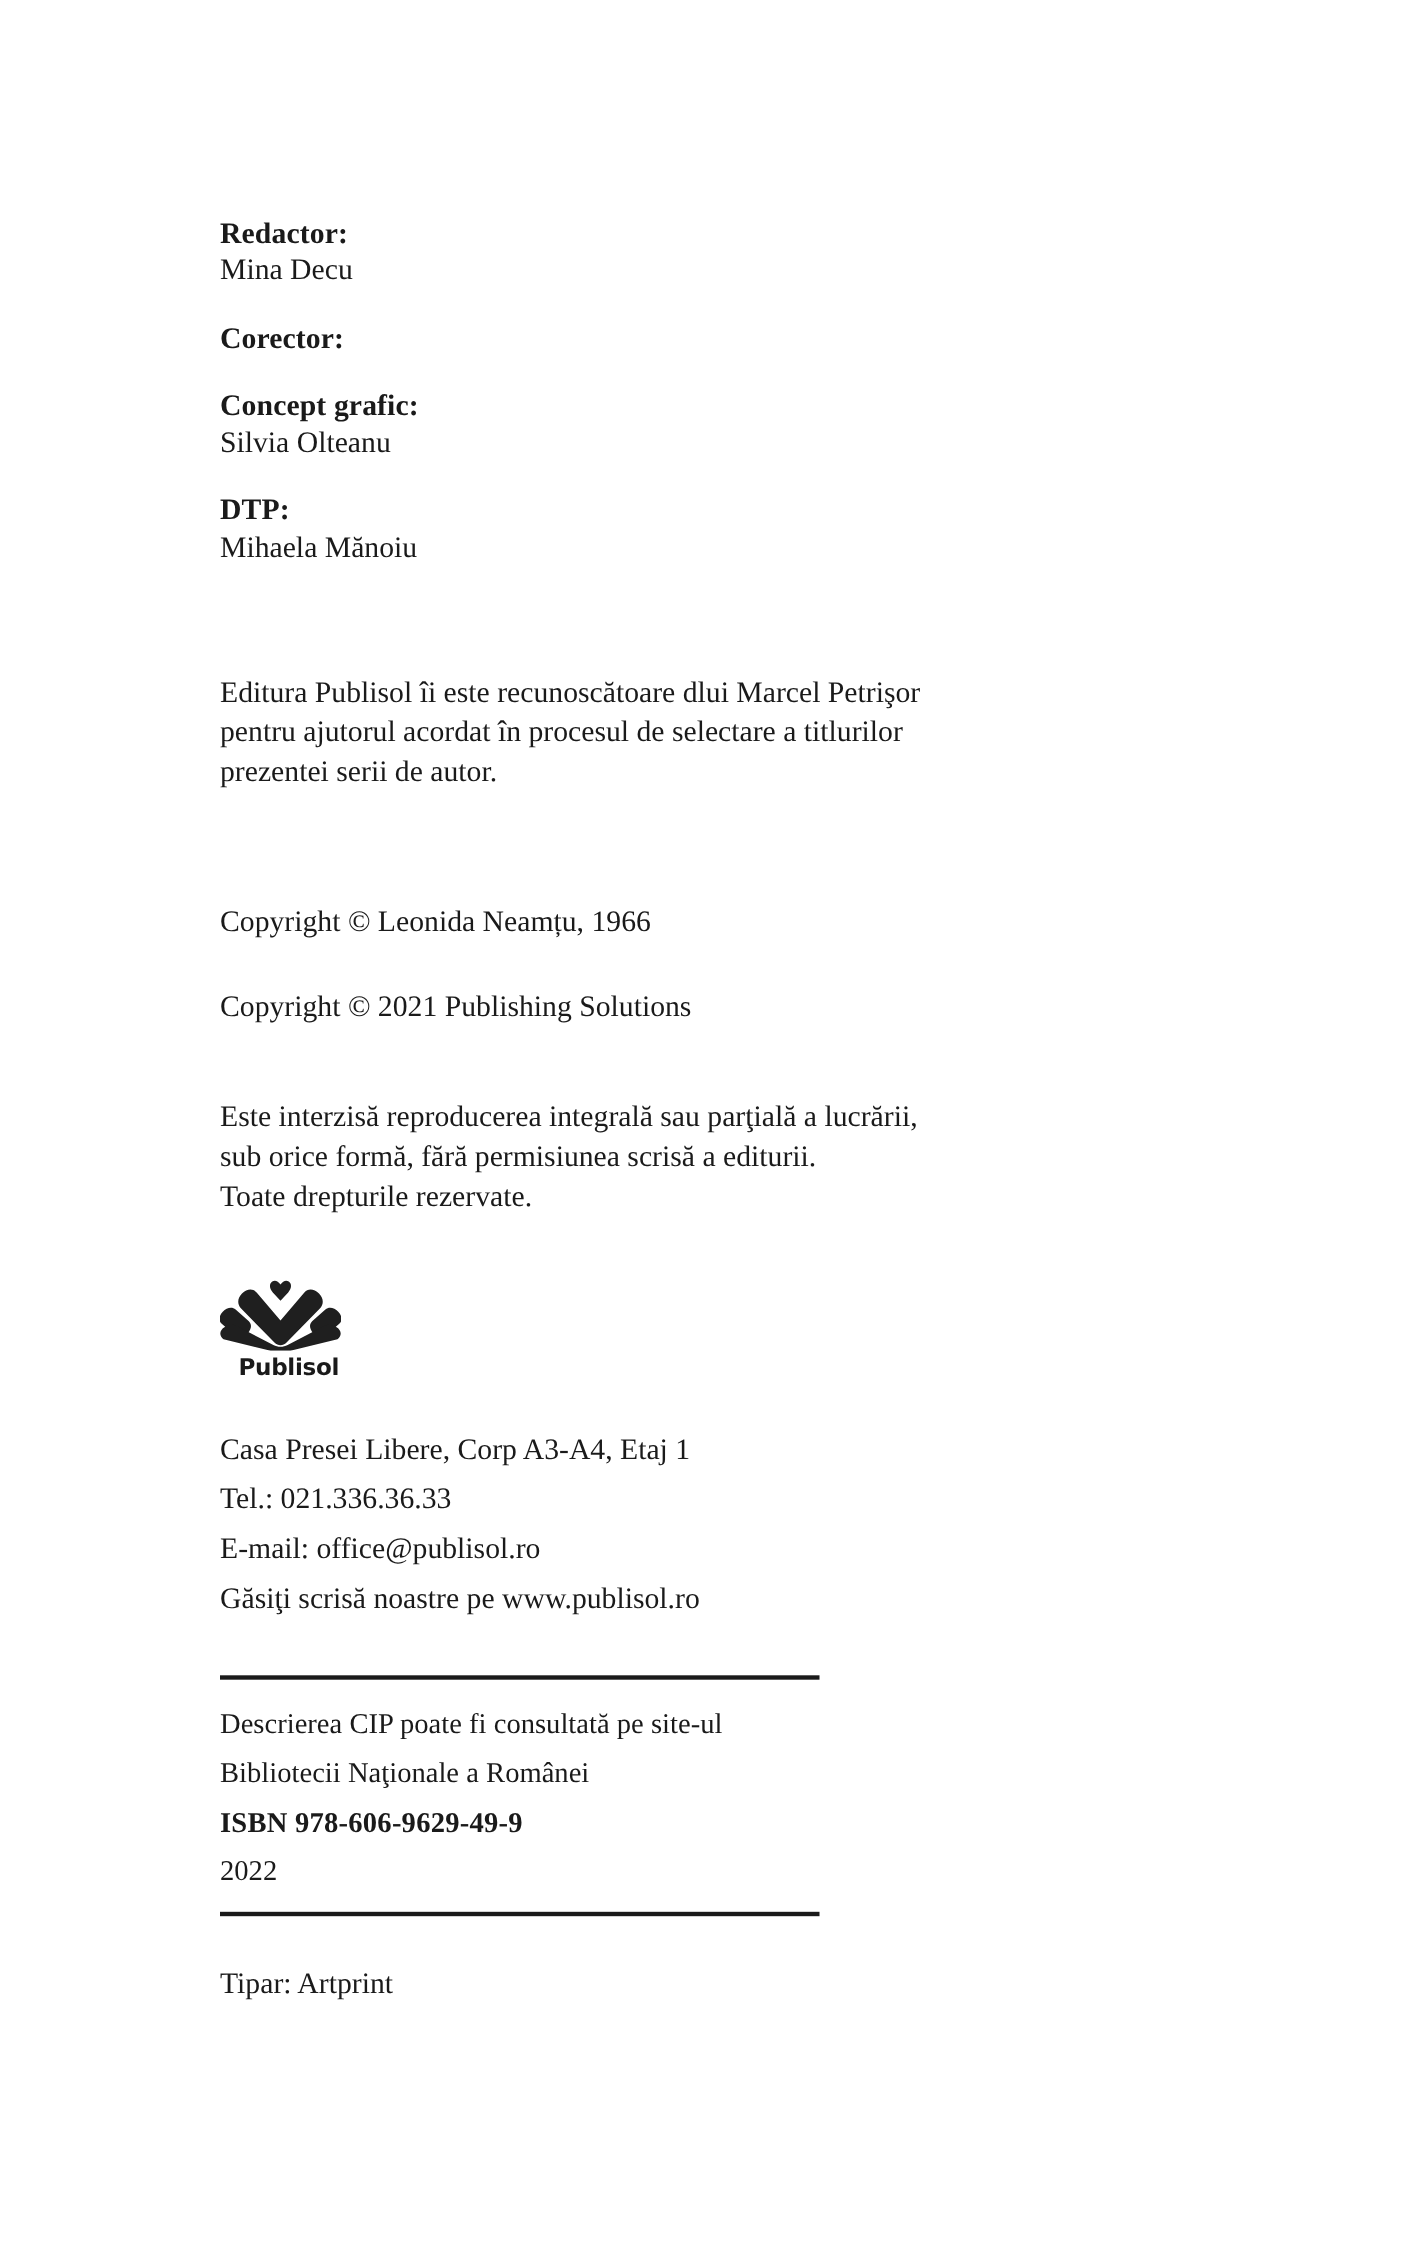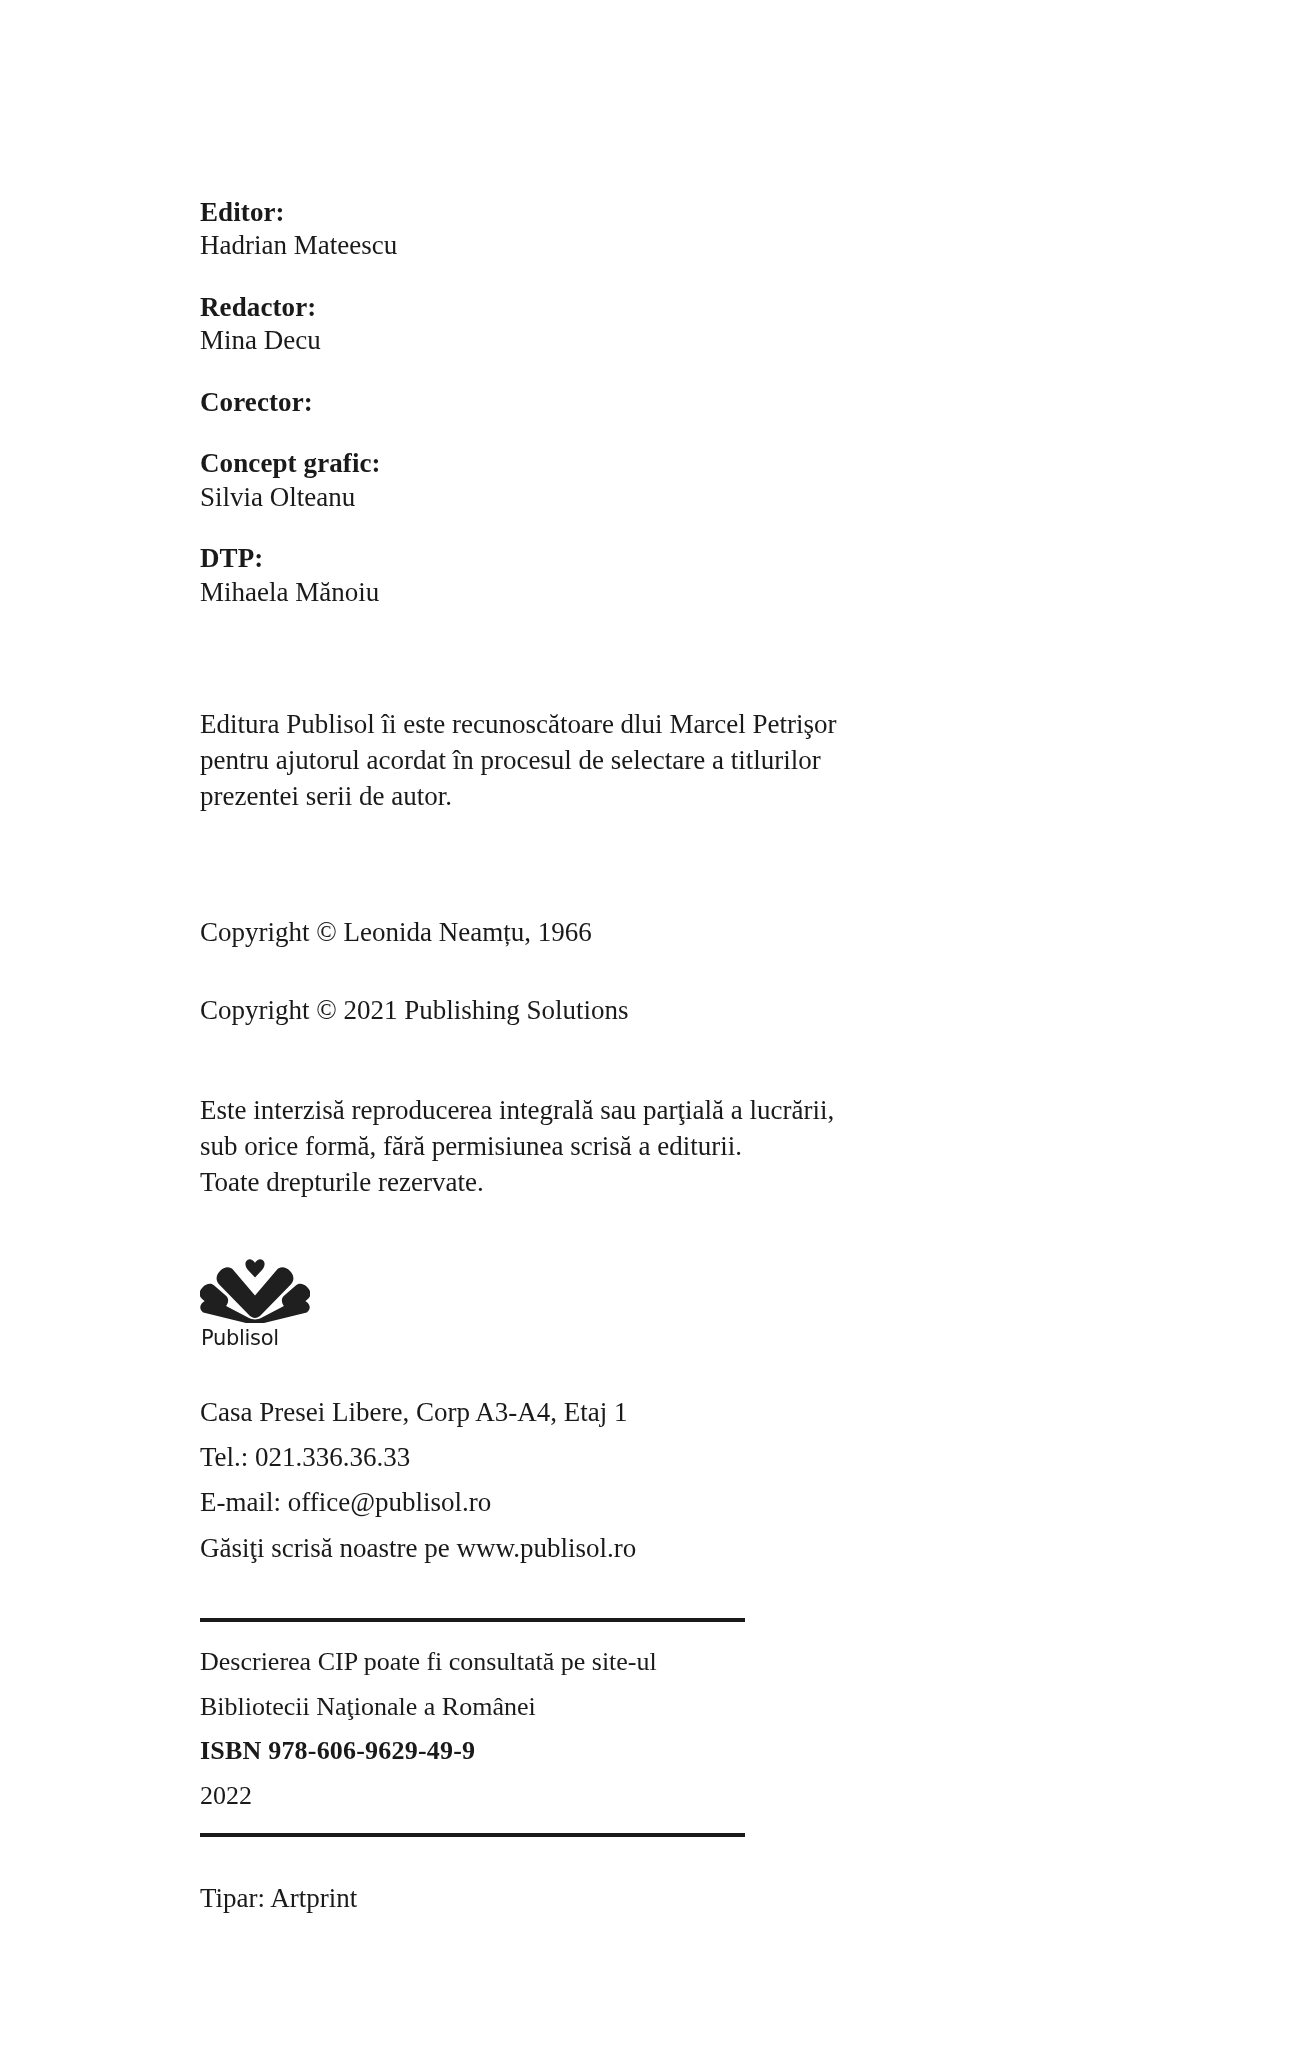--- a/index.html
+++ b/index.html
@@ -73,26 +73,27 @@
     width: 124px;
   }
   .logo-mark {
     display: block;
     width: 110px;
     height: 66px;
   }
   .logo-word {
     display: block;
     font-family: "DejaVu Sans", "Liberation Sans", sans-serif;
-    font-weight: normal;
+    font-weight: bold;
     font-size: 21px;
     letter-spacing: -0.3px;
     color: #1a1a1a;
     margin-top: 3px;
     margin-left: 1px;
+    text-align: center;
   }
 
   
   .rule {
     width: 545px;
     height: 4px;
     background: #1a1a1a;
     margin: 0;
   }
   .cip-block {
@@ -117,24 +118,20 @@
     font-size: 27px;
     line-height: 1.3;
   }
 </style>
 </head>
 <body>
 
 <div class="page">
   <div class="content">
 
-    <div class="credit-block">
-      <div class="credit-role">Editor:</div>
-      <div class="credit-name">Hadrian Mateescu</div>
-    </div>
 
     <div class="credit-block">
       <div class="credit-role">Redactor:</div>
       <div class="credit-name">Mina Decu</div>
     </div>
 
     <div class="credit-block">
       <div class="credit-role">Corector:</div>
     </div>
 

